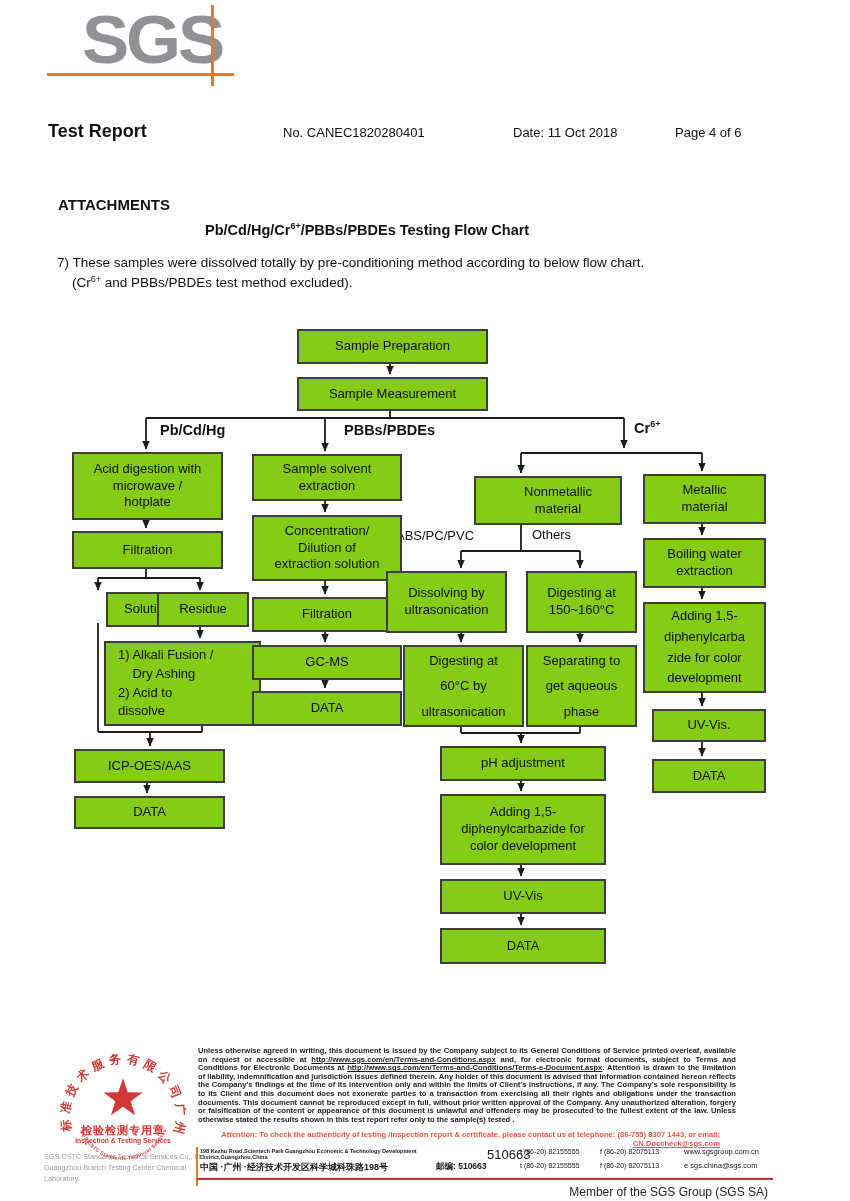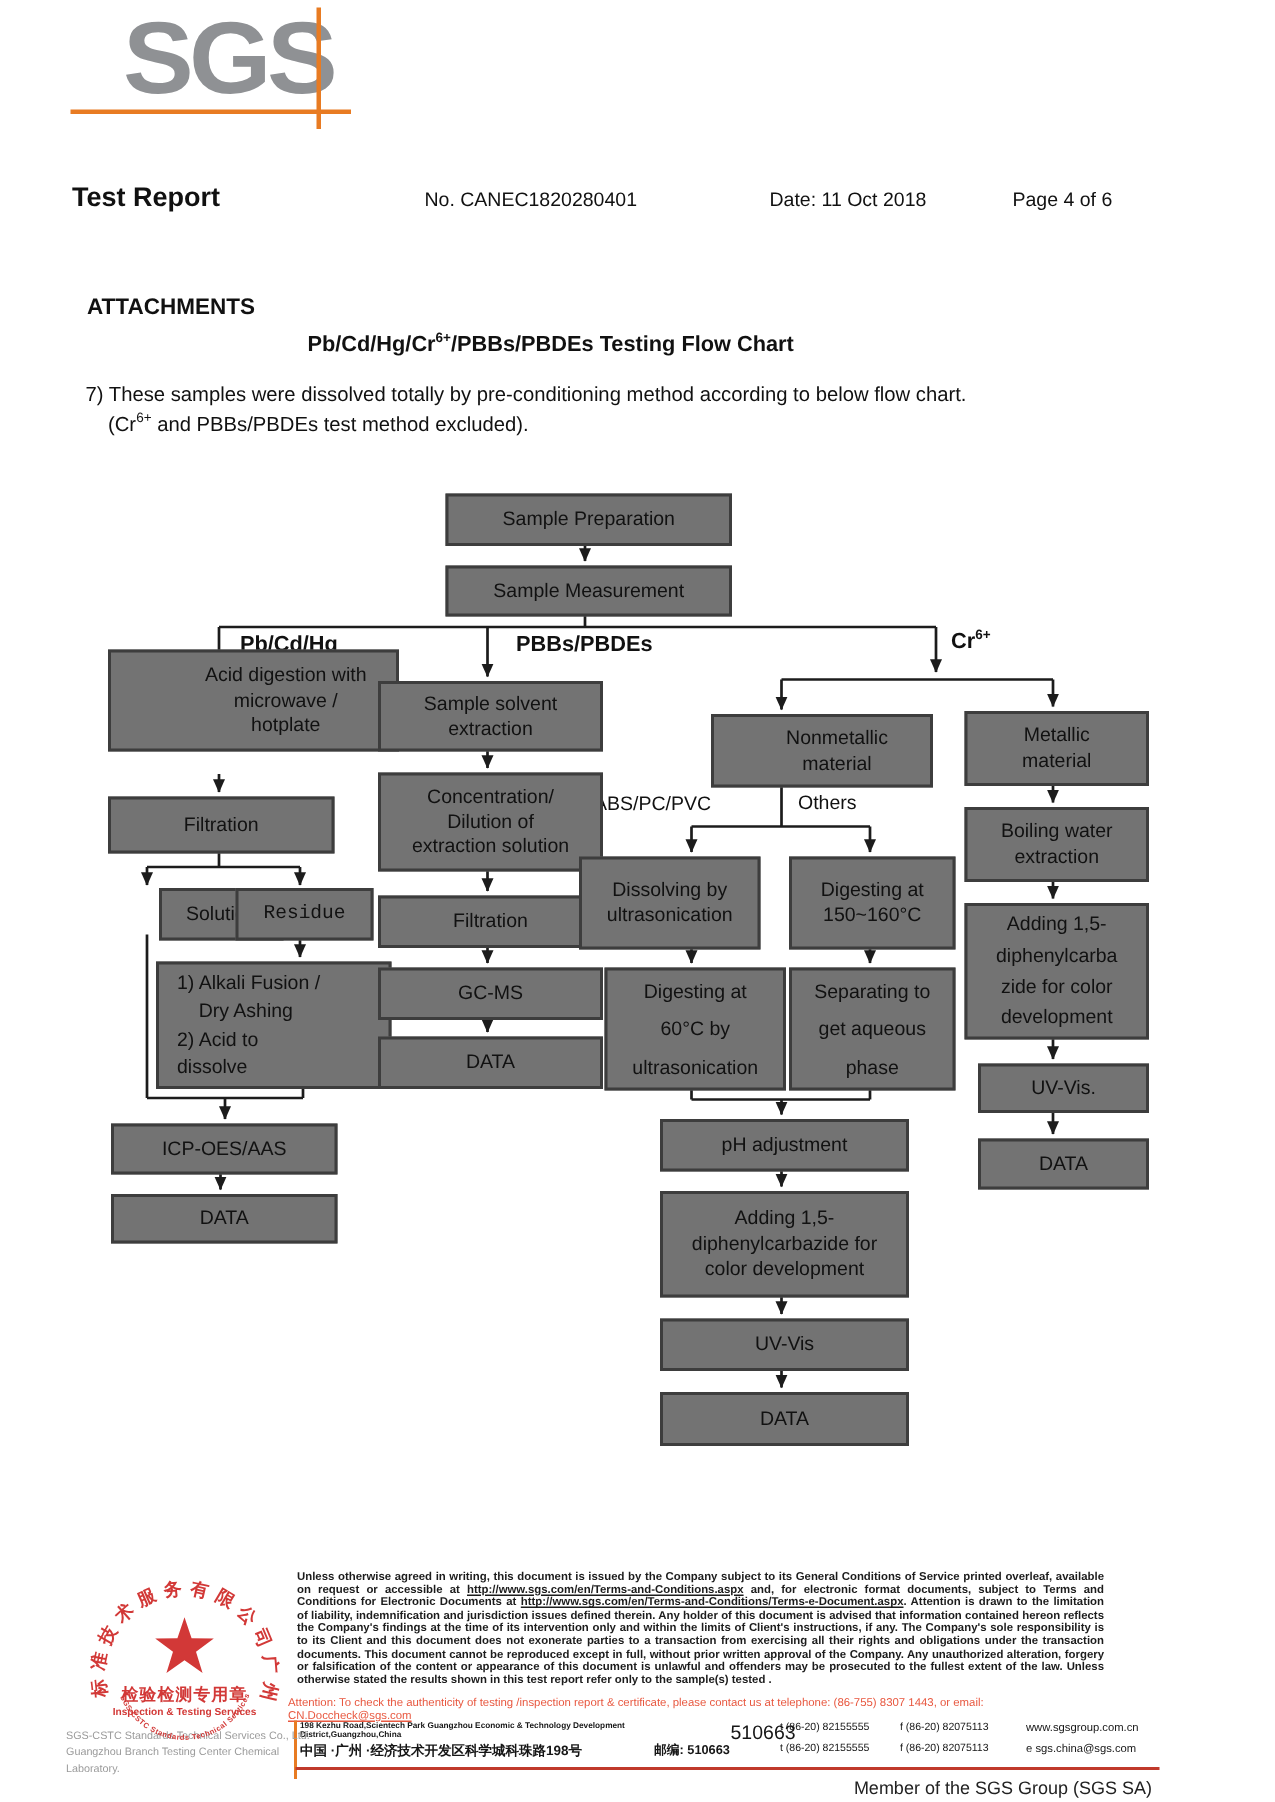--- a/index.html
+++ b/index.html
@@ -16,37 +16,37 @@
   .h-title{position:absolute;left:48px;top:121px;font-size:18px;font-weight:bold;}
   .h-meta{position:absolute;top:125px;font-size:13px;}
   
   .att-head{position:absolute;left:58px;top:196px;font-size:15px;font-weight:bold;}
   .att-title{position:absolute;left:205px;top:222px;font-size:14.5px;font-weight:bold;}
   .att-note1{position:absolute;left:57px;top:255px;font-size:13.5px;}
   .att-note2{position:absolute;left:72px;top:275px;font-size:13.5px;}
   sup.s{font-size:9px;vertical-align:super;line-height:0;}
   
   #connectors{position:absolute;left:0;top:0;z-index:1;pointer-events:none;}
-  .fbox{position:absolute;z-index:2;background:#737373;border:2px solid #3d3d3d;
+  .fbox{position:absolute;z-index:2;background:#84cc16;border:2px solid #3d3d3d;
     display:flex;align-items:center;justify-content:center;text-align:center;
     font-size:13px;line-height:1.3;white-space:pre-line;}
   .lh-lg{line-height:1.6;}
   .lh-xl{line-height:1.95;}
   .fbox.left{justify-content:flex-start;text-align:left;padding-left:12px;line-height:1.45;}
   .flabel{position:absolute;z-index:2;font-size:14.5px;font-weight:bold;white-space:nowrap;}
   .slabel{position:absolute;z-index:2;font-size:13px;white-space:nowrap;}
   
   .company-gray{position:absolute;left:44px;top:1151px;width:170px;font-size:7.2px;
     line-height:11px;color:#9b9b9b;z-index:1;}
   .stamp{position:absolute;left:57px;top:1047px;z-index:2;opacity:.93;}
   .disclaimer{position:absolute;left:198px;top:1047px;width:538px;font-size:7.6px;
     line-height:8.6px;text-align:justify;color:#1c1c1c;font-weight:600;}
   .u{text-decoration:underline;}
-  .attention{position:absolute;left:192px;top:1131px;width:538px;font-size:7.6px;
-    line-height:8.8px;font-weight:normal;color:#e8573f;}
+  .attention{position:absolute;left:182px;top:1131px;width:538px;font-size:7.6px;
+    line-height:8.8px;font-weight:bold;color:#e8573f;text-align:right;}
   .addr{position:absolute;white-space:nowrap;color:#161616;}
   .f-vline{position:absolute;left:196px;top:1147px;width:2px;height:39px;background:#e87b22;}
   .f-hline{position:absolute;left:197px;top:1178px;width:576px;height:2px;background:#c0392b;}
   .member{position:absolute;right:82px;top:1185px;font-size:12px;color:#222;}
 </style>
 </head>
 <body>
 
 <div class="logo-text">SGS</div>
 <div class="logo-hline"></div>
@@ -115,26 +115,26 @@
 
 <div class="flabel" style="left:160px;top:422px;">Pb/Cd/Hg</div>
 <div class="flabel" style="left:344px;top:422px;">PBBs/PBDEs</div>
 <div class="flabel" style="left:634px;top:420px;"><span>Cr</span><sup class="s">6+</sup></div>
 <div class="slabel" style="left:396px;top:528px;">ABS/PC/PVC</div>
 <div class="slabel" style="left:532px;top:527px;">Others</div>
 
 <div class="fbox" style="left:297px;top:329px;width:187px;height:31px;">Sample Preparation</div>
 <div class="fbox" style="left:297px;top:377px;width:187px;height:30px;">Sample Measurement</div>
 
-<div class="fbox" style="left:72px;top:433px;width:147px;height:64px;padding-left:43px;">Acid digestion with
+<div class="fbox" style="left:72px;top:452px;width:147px;height:64px;">Acid digestion with
 microwave /
 hotplate</div>
 <div class="fbox" style="left:72px;top:531px;width:147px;height:34px;">Filtration</div>
 <div class="fbox" style="left:70px;top:592px;width:79px;height:31px;margin-left:36px;">Solution</div>
-<div class="fbox" style="left:157px;top:592px;width:88px;height:31px;font-family:Liberation Mono, monospace;">Residue</div>
+<div class="fbox" style="left:157px;top:592px;width:88px;height:31px;">Residue</div>
 <div class="fbox left" style="left:104px;top:641px;width:141px;height:81px;">1) Alkali Fusion /
 &nbsp;&nbsp;&nbsp;&nbsp;Dry Ashing
 2) Acid to
 dissolve</div>
 <div class="fbox" style="left:74px;top:749px;width:147px;height:30px;">ICP-OES/AAS</div>
 <div class="fbox" style="left:74px;top:796px;width:147px;height:29px;">DATA</div>
 
 <div class="fbox" style="left:252px;top:454px;width:146px;height:43px;">Sample solvent
 extraction</div>
 <div class="fbox" style="left:252px;top:515px;width:146px;height:62px;">Concentration/

